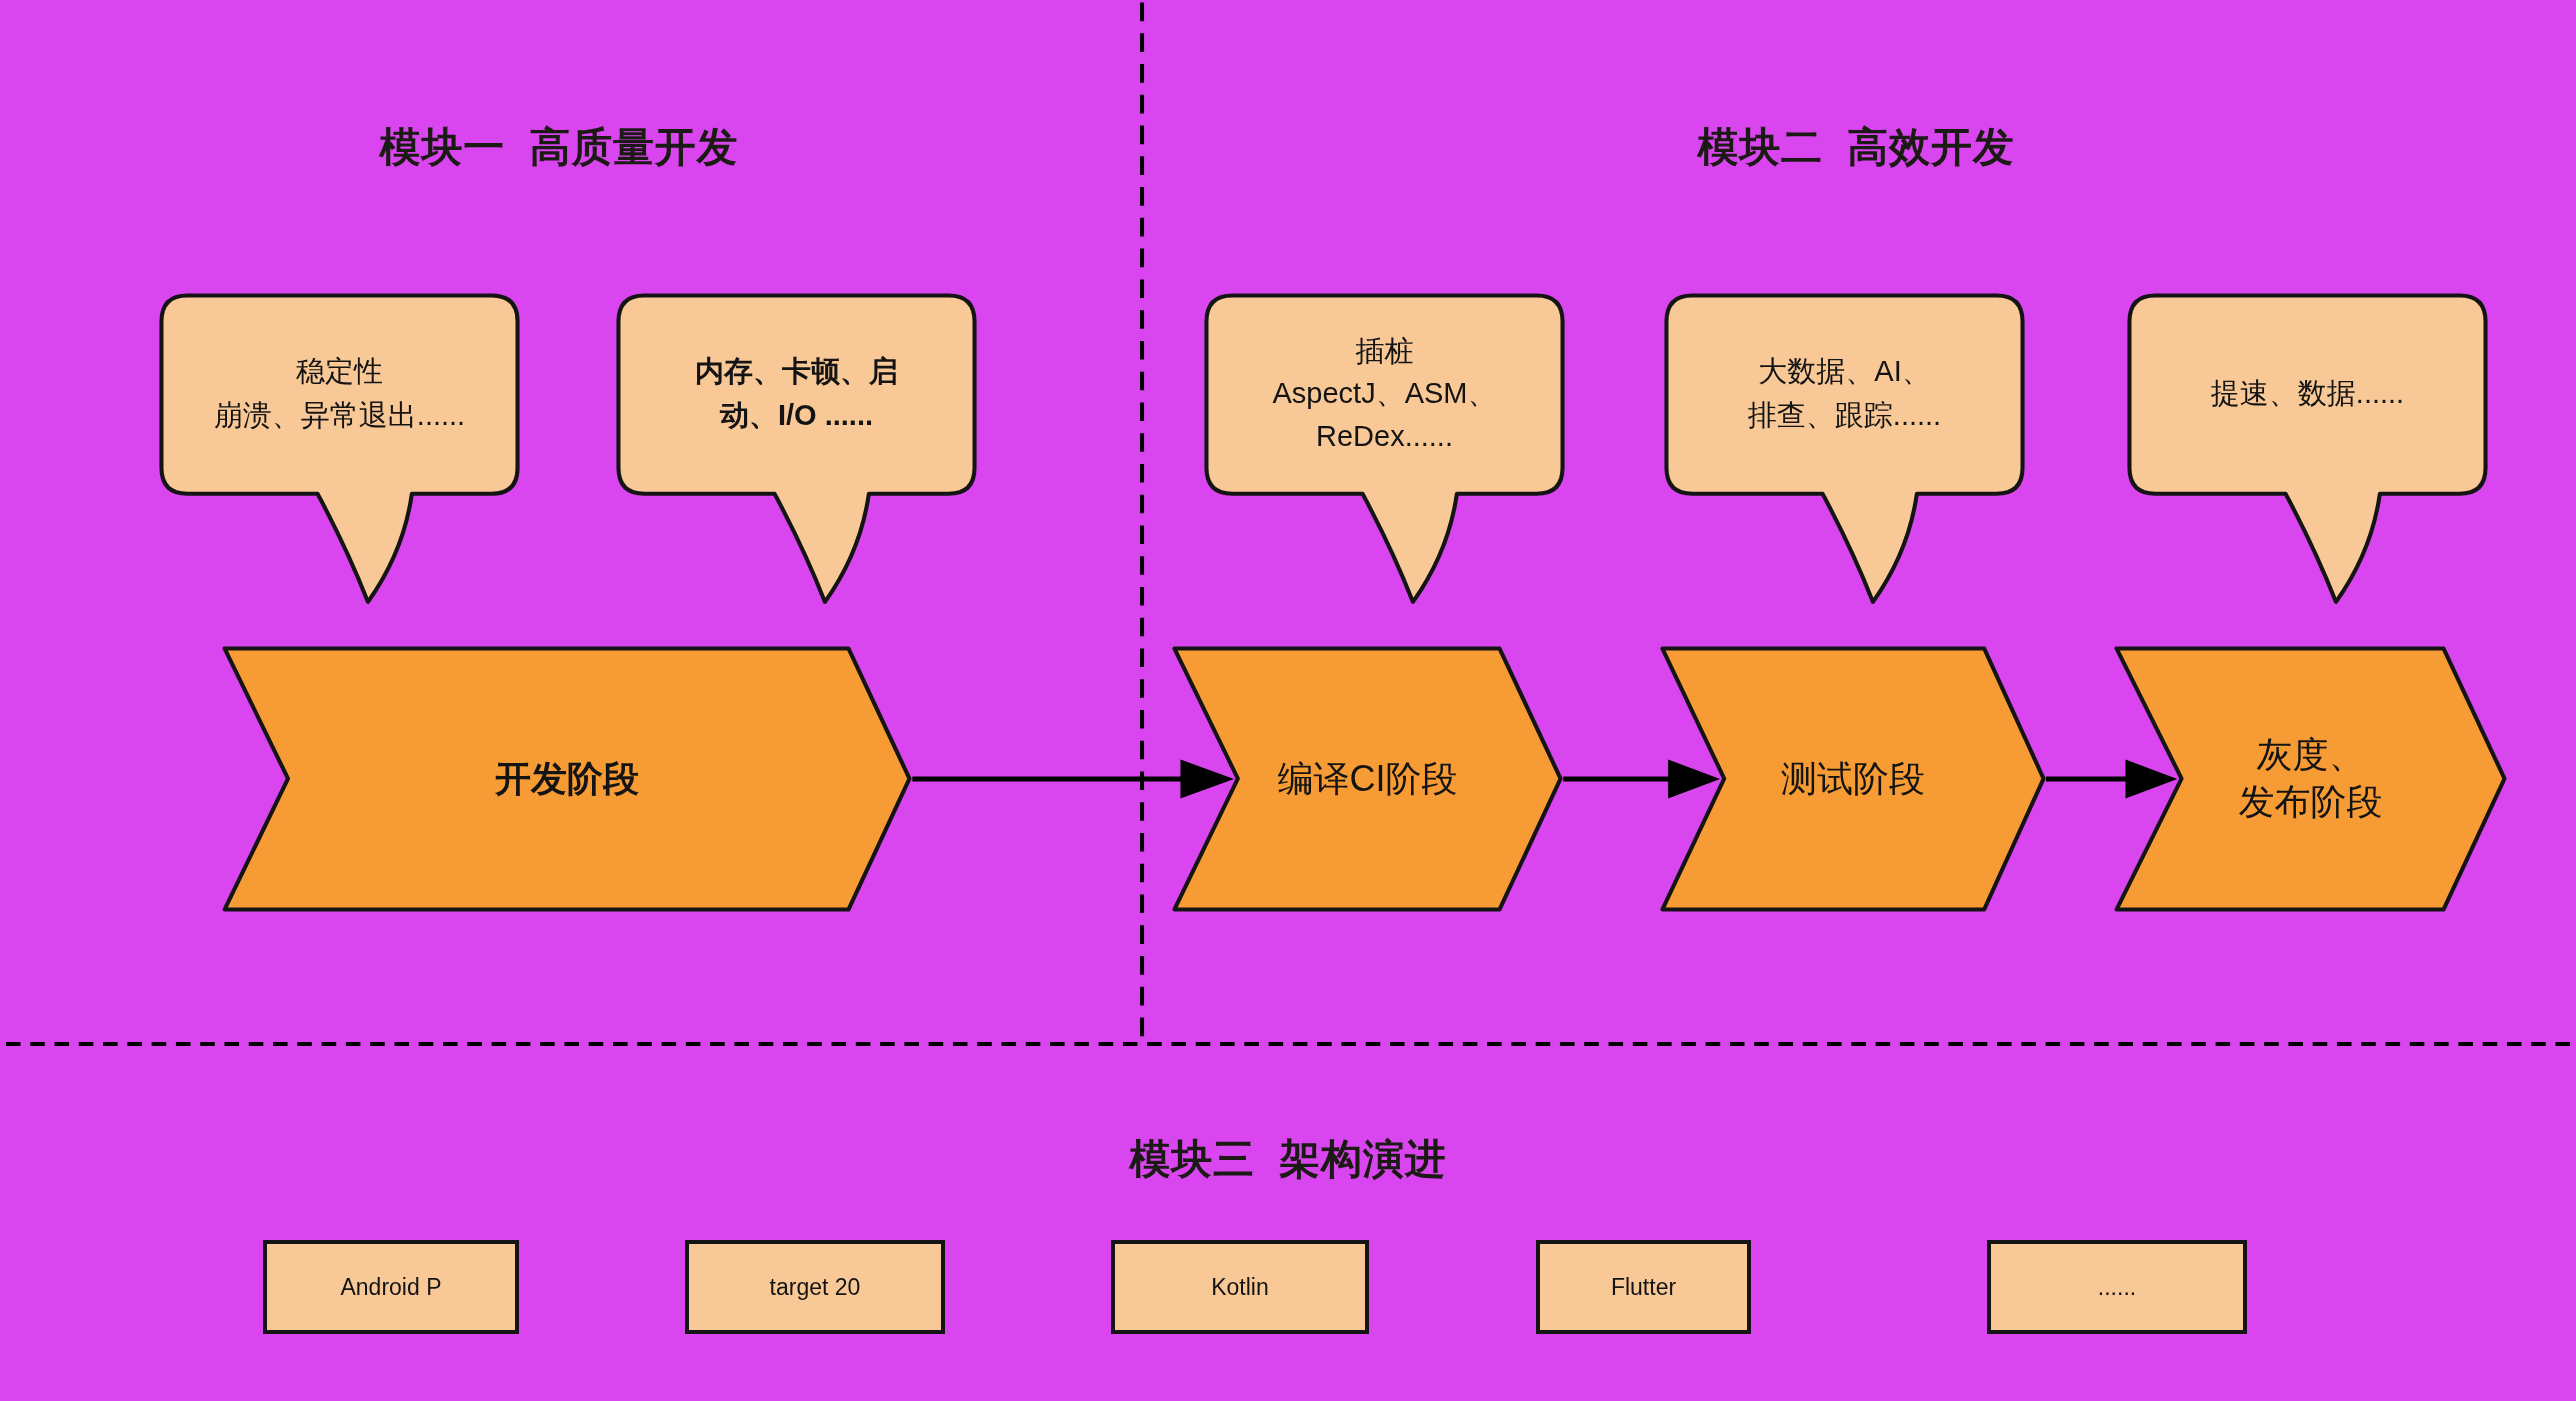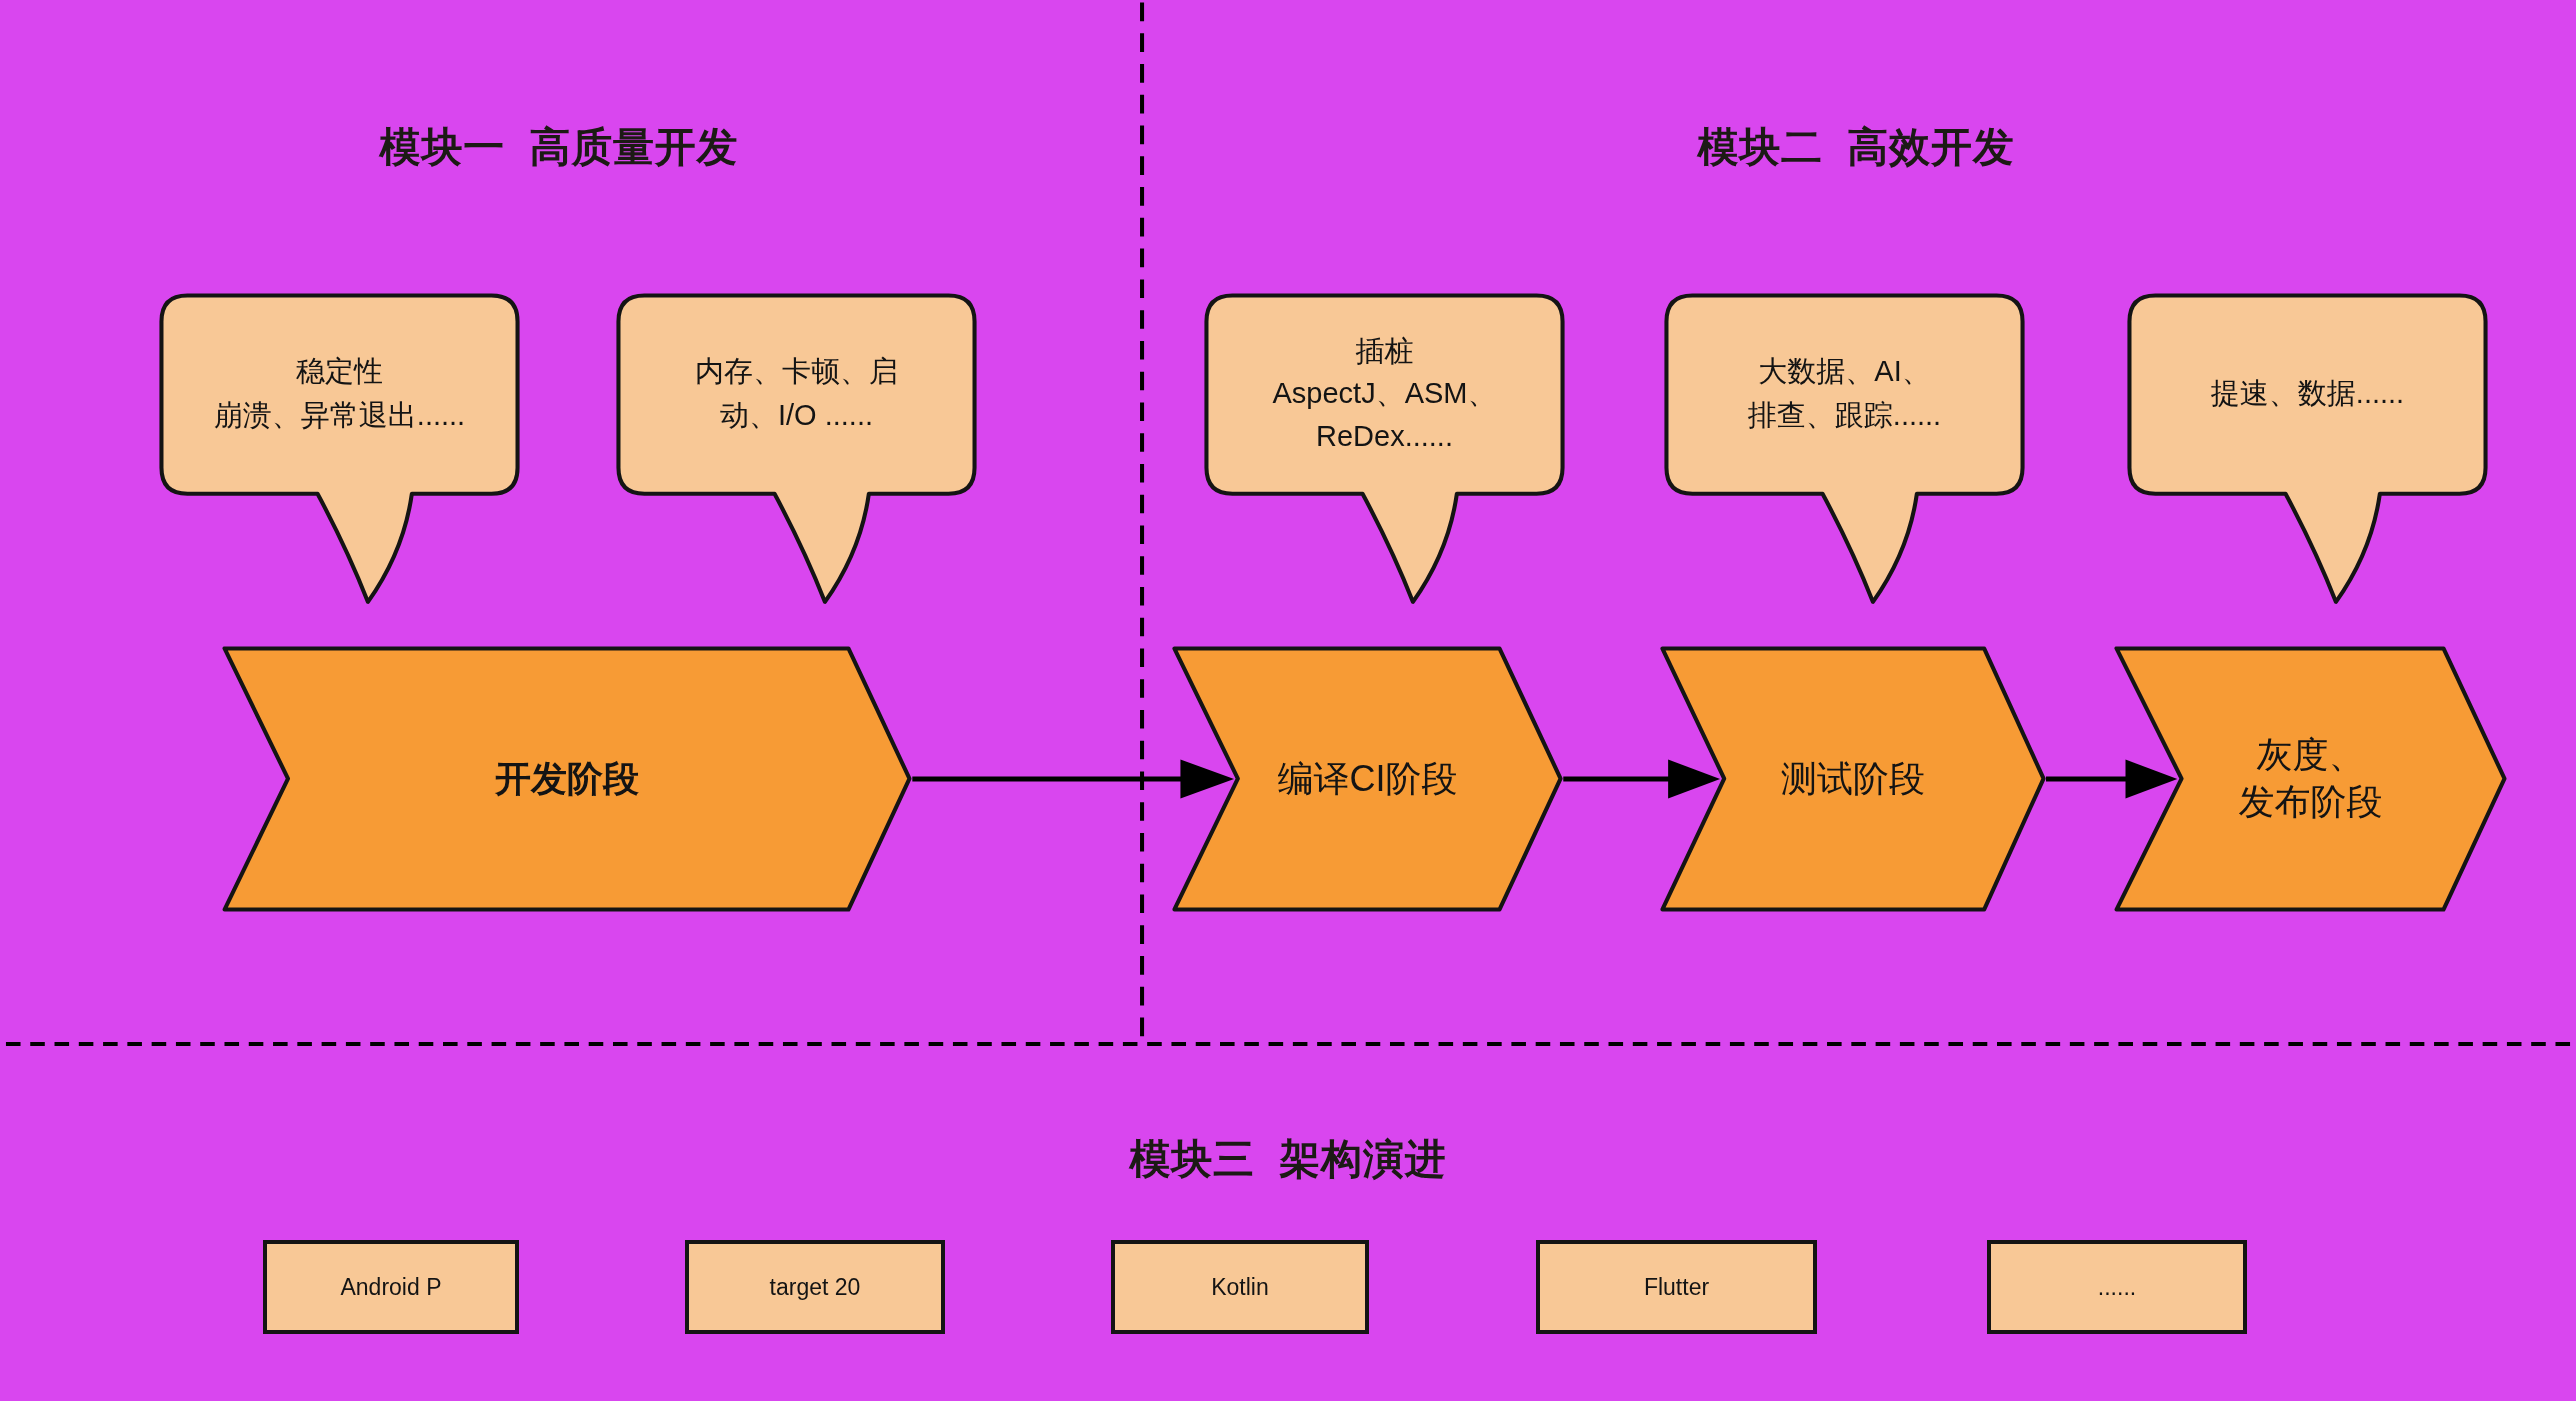--- a/index.html
+++ b/index.html
@@ -87,21 +87,21 @@
   <div class="bubble" style="left:159px;">
     <svg width="361" height="313" viewBox="0 0 444 385">
       <path class="bubble-shape" d="M 35 3 H 409 Q 441 3 441 35 V 215 Q 441 247 409 247 H 311 Q 301 318 257 380 Q 231 314 195 247 H 35 Q 3 247 3 215 V 35 Q 3 3 35 3 Z"></path>
     </svg>
     <div class="bubble-text">
       <span>稳定性</span>
       <span>崩溃、异常退出......</span>
     </div>
   </div>
 
-  <div class="bubble" style="left:616px;">
+  <div class="bubble" style="left:616px;font-weight:bold;">
     <svg width="361" height="313" viewBox="0 0 444 385">
       <path class="bubble-shape" d="M 35 3 H 409 Q 441 3 441 35 V 215 Q 441 247 409 247 H 311 Q 301 318 257 380 Q 231 314 195 247 H 35 Q 3 247 3 215 V 35 Q 3 3 35 3 Z"></path>
     </svg>
     <div class="bubble-text">
       <span>内存、卡顿、启</span>
       <span>动、I/O ......</span>
     </div>
   </div>
 
   <div class="bubble" style="left:1204px;">
@@ -186,21 +186,21 @@
 
   <div class="evo-box" style="left:263px; width:256px;">
     <span>Android P</span>
   </div>
   <div class="evo-box" style="left:685px; width:260px;">
     <span>target 20</span>
   </div>
   <div class="evo-box" style="left:1111px; width:258px;text-align:right;">
     <span>Kotlin</span>
   </div>
-  <div class="evo-box" style="left:1536px; width:281px;">
+  <div class="evo-box" style="left:1536px; width:215px;">
     <span>Flutter</span>
   </div>
   <div class="evo-box" style="left:1987px; width:260px;">
     <span>......</span>
   </div>
 
 </div>
 
 
 </body></html>

